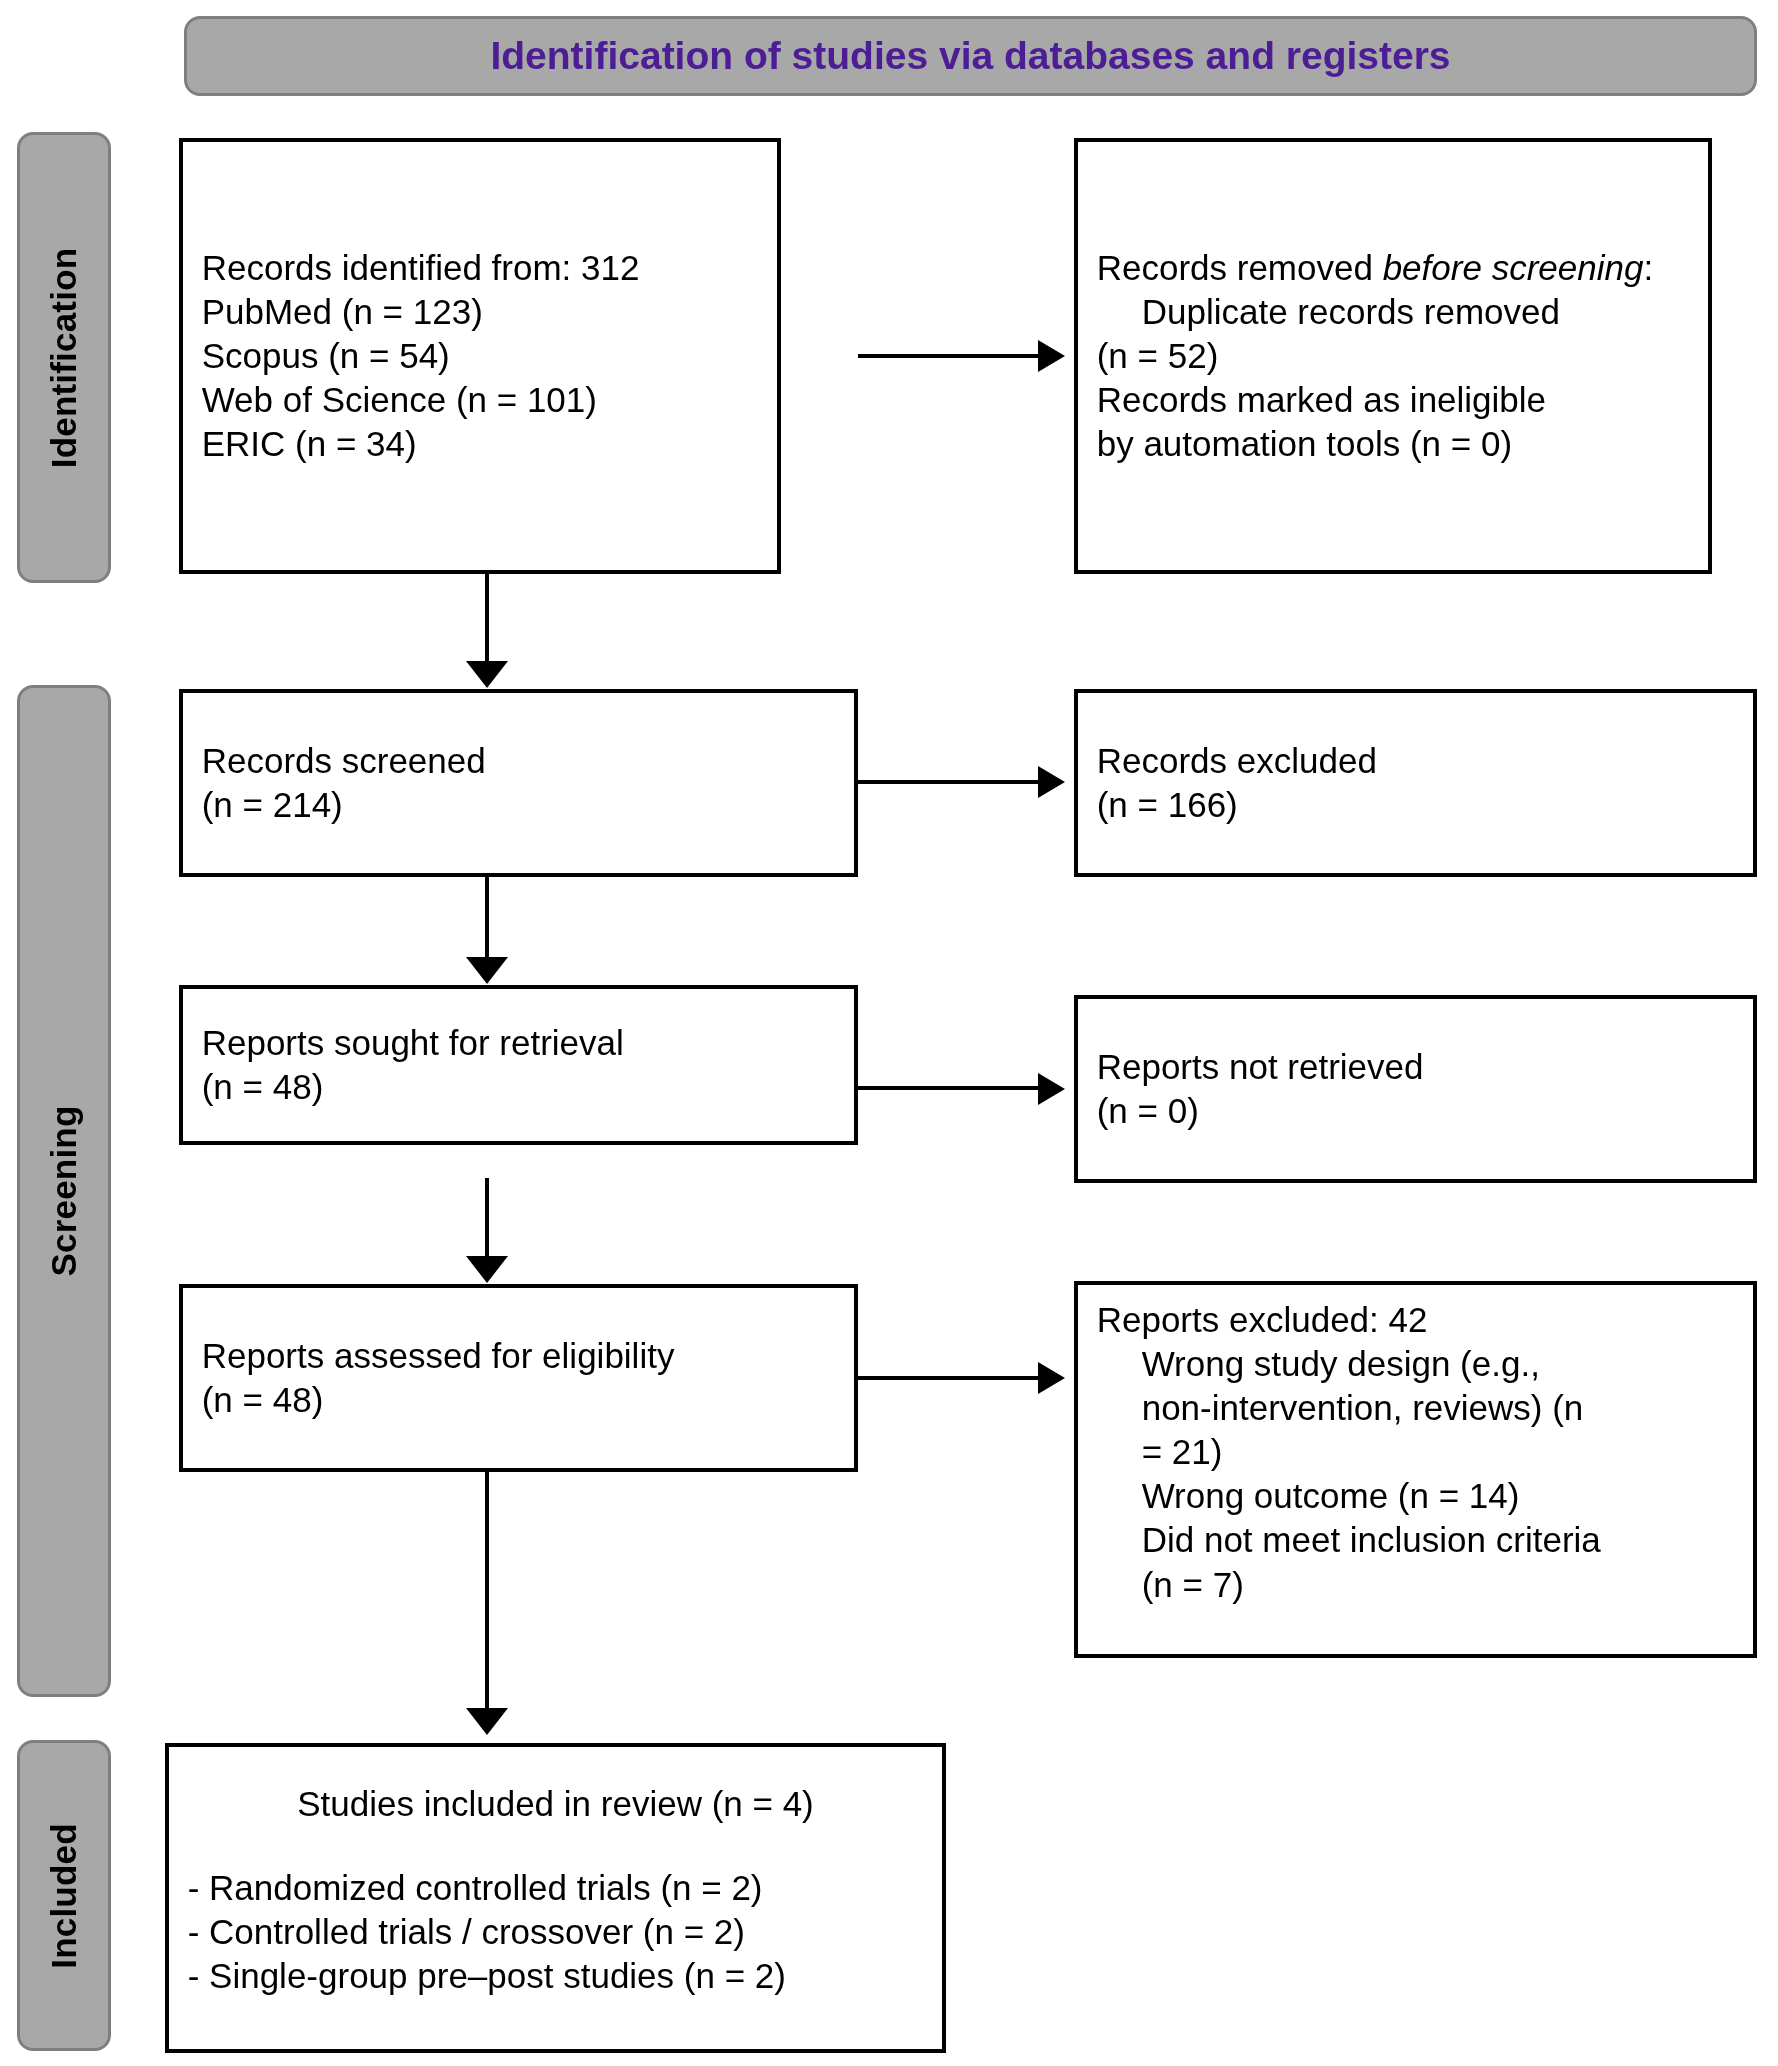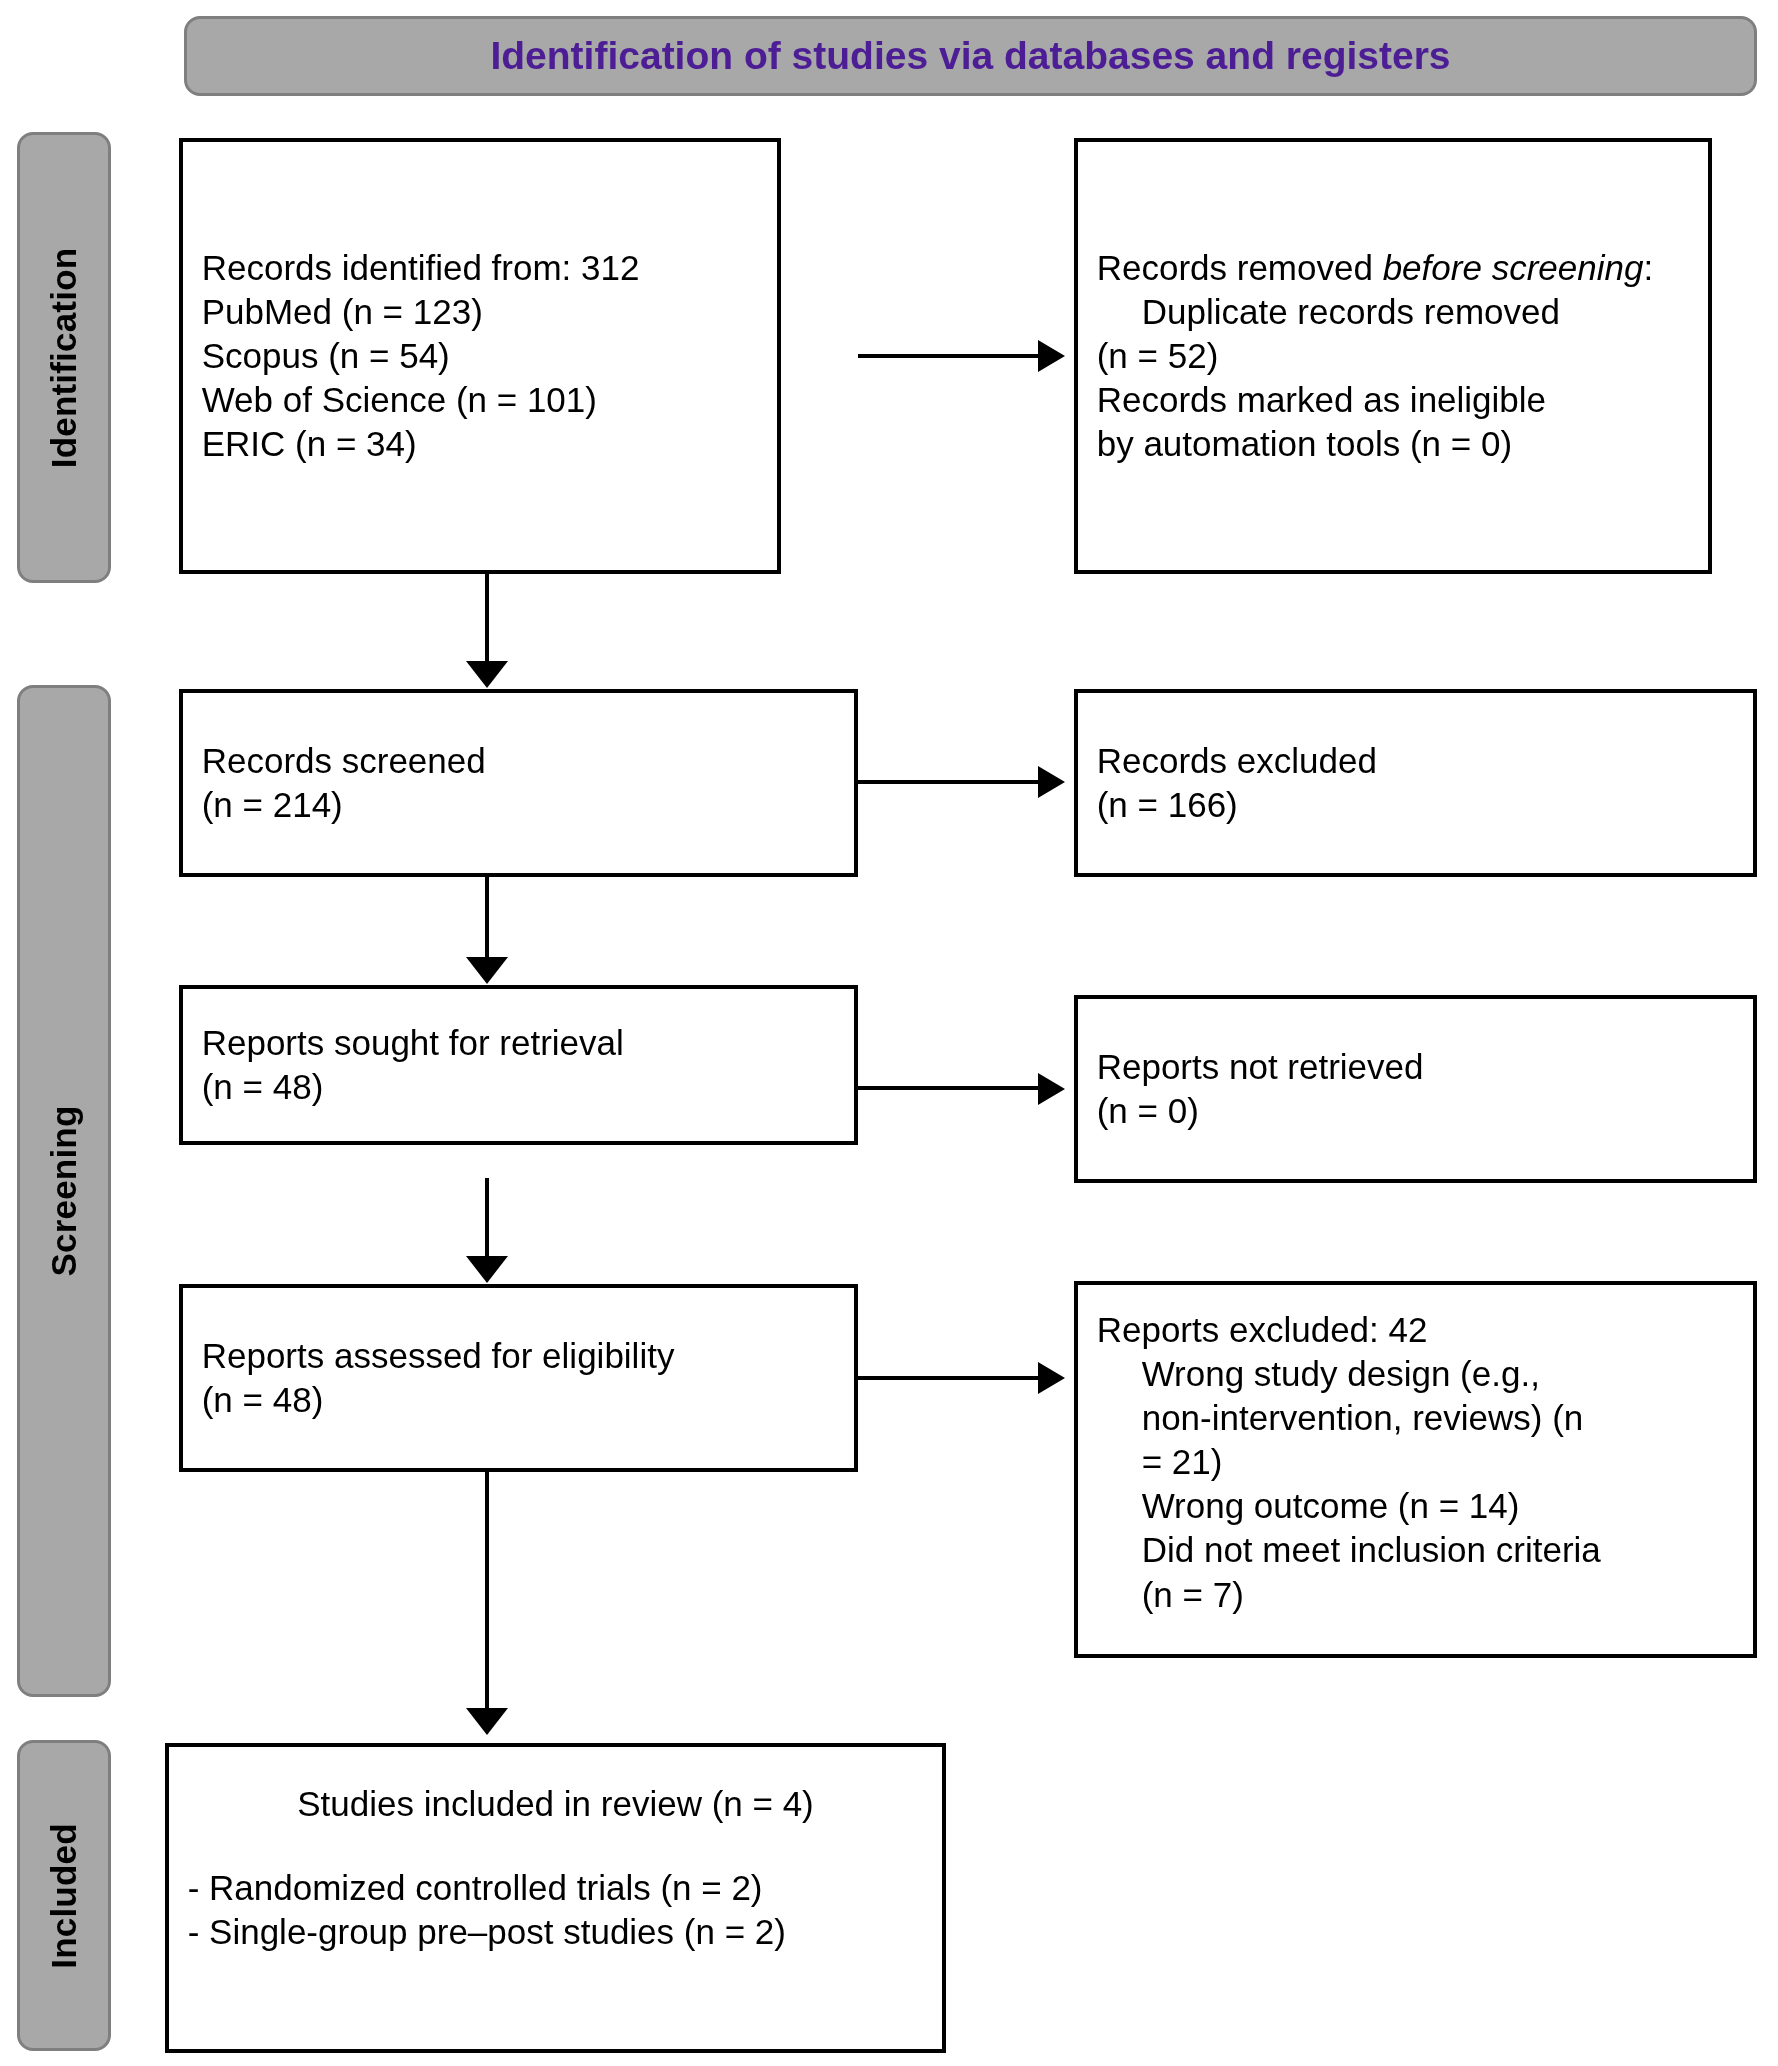--- a/index.html
+++ b/index.html
@@ -201,21 +201,21 @@
   <div class="v-line" style="left:485px; top:1178px; height:90px;"></div>
   <div class="arrow-down" style="left:466px; top:1256px;"></div>
 
   <div class="box" style="left:179px; top:1284px; width:679px; height:188px;">
     <div class="box-text">
       <div class="line">Reports assessed for eligibility</div>
       <div class="line">(n = 48)</div>
     </div>
   </div>
 
-  <div class="box top-aligned" style="left:1074px; top:1281px; width:683px; height:377px; padding-top:23px;">
+  <div class="box top-aligned" style="left:1074px; top:1281px; width:683px; height:377px; padding-top:13px;">
     <div class="box-text">
       <div class="line">Reports excluded: 42</div>
       <div class="line indent">Wrong study design (e.g.,</div>
       <div class="line indent">non-intervention, reviews) (n</div>
       <div class="line indent">= 21)</div>
       <div class="line indent">Wrong outcome (n = 14)</div>
       <div class="line indent">Did not meet inclusion criteria</div>
       <div class="line indent">(n = 7)</div>
     </div>
   </div>
@@ -224,18 +224,19 @@
   <div class="arrow-right" style="left:1038px; top:1362px;"></div>
 
   <div class="v-line" style="left:485px; top:1472px; height:243px;"></div>
   <div class="arrow-down" style="left:466px; top:1708px;"></div>
 
   <div class="box top-aligned" style="left:165px; top:1743px; width:781px; height:310px; padding-top:35px;">
     <div class="box-text">
       <div class="line center">Studies included in review (n = 4)</div>
       <div class="spacer"></div>
       <div class="bullet-line">- Randomized controlled trials (n = 2)</div>
+      <div class="bullet-line">- Controlled trials / crossover (n = 2)</div>
       <div class="bullet-line">- Single-group pre–post studies (n = 2)</div>
     </div>
   </div>
 
 </div>
 
 
 </body></html>

